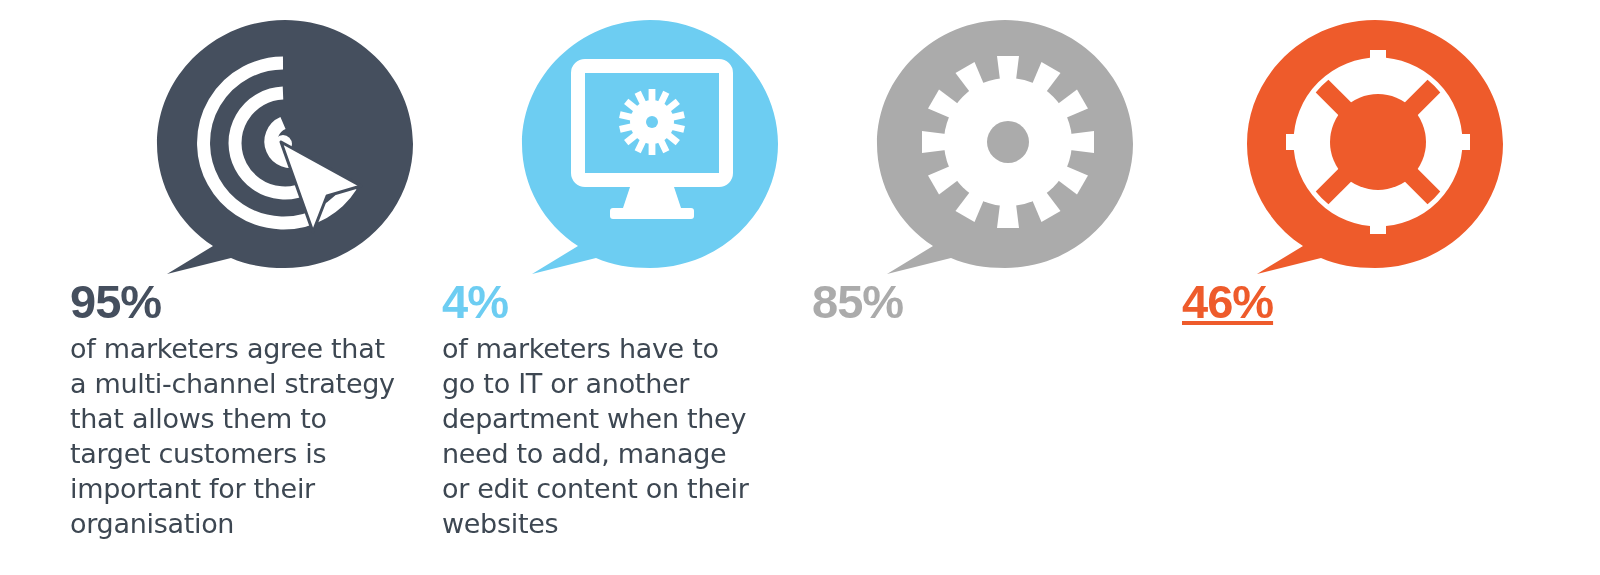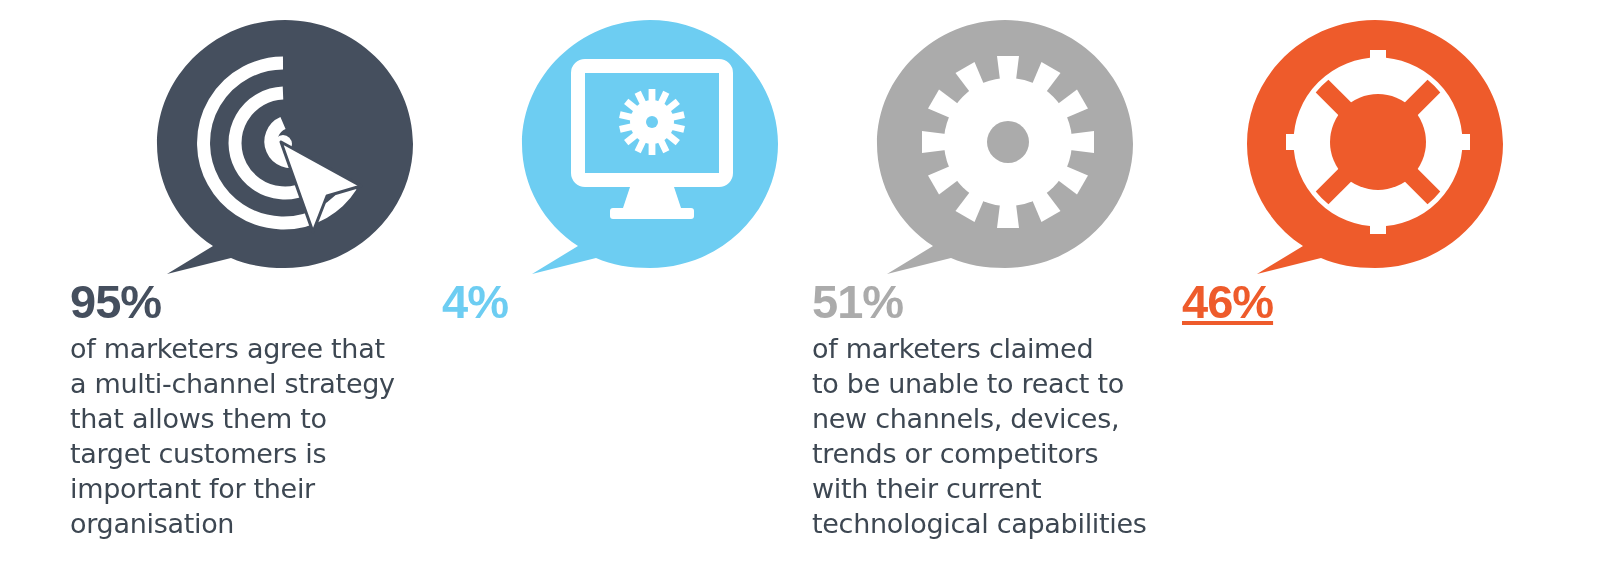--- a/index.html
+++ b/index.html
@@ -173,20 +173,26 @@
             <rect x="-3.4" y="-33" width="6.8" height="14" transform="rotate(308.6)"></rect>
             <rect x="-3.4" y="-33" width="6.8" height="14" transform="rotate(334.3)"></rect>
           </g>
           <circle cx="0" cy="0" r="22" fill="#ffffff"></circle>
           <circle cx="0" cy="0" r="6" fill="#6dcdf2"></circle>
         </g>
       </svg>
     </div>
     <div class="stat-text">
       <div class="stat-number" style="color:#6dcdf2;">4%</div>
+      <div class="stat-body">of marketers have to
+go to IT or another
+department when they
+need to add, manage
+or edit content on their
+websites</div>
     </div>
   </div>
 
   <div class="stat-panel" id="panel-2">
     <div class="bubble-wrap">
       <svg class="bubble-svg" viewBox="0 0 260 258" xmlns="http://www.w3.org/2000/svg">
         <path d="M130 2
                  C 60 2 2 58 2 126
                  C 2 168 24 206 58 228
                  L 12 256
@@ -208,27 +214,21 @@
             <path d="M -11 -86 L 11 -86 L 8 -62 L -8 -62 Z" transform="rotate(270)"></path>
             <path d="M -11 -86 L 11 -86 L 8 -62 L -8 -62 Z" transform="rotate(300)"></path>
             <path d="M -11 -86 L 11 -86 L 8 -62 L -8 -62 Z" transform="rotate(330)"></path>
           </g>
           <circle cx="0" cy="0" r="64" fill="#ffffff"></circle>
           <circle cx="0" cy="0" r="21" fill="#ababab"></circle>
         </g>
       </svg>
     </div>
     <div class="stat-text">
-      <div class="stat-number" style="color:#ababab;">51%</div>
-      <div class="stat-body">of marketers claimed
-to be unable to react to
-new channels, devices,
-trends or competitors
-with their current
-technological capabilities</div>
+      <div class="stat-number" style="color:#ababab;">85%</div>
     </div>
   </div>
 
   <div class="stat-panel" id="panel-3">
     <div class="bubble-wrap">
       <svg class="bubble-svg" viewBox="0 0 260 258" xmlns="http://www.w3.org/2000/svg">
         <path d="M130 2
                  C 60 2 2 58 2 126
                  C 2 168 24 206 58 228
                  L 12 256

